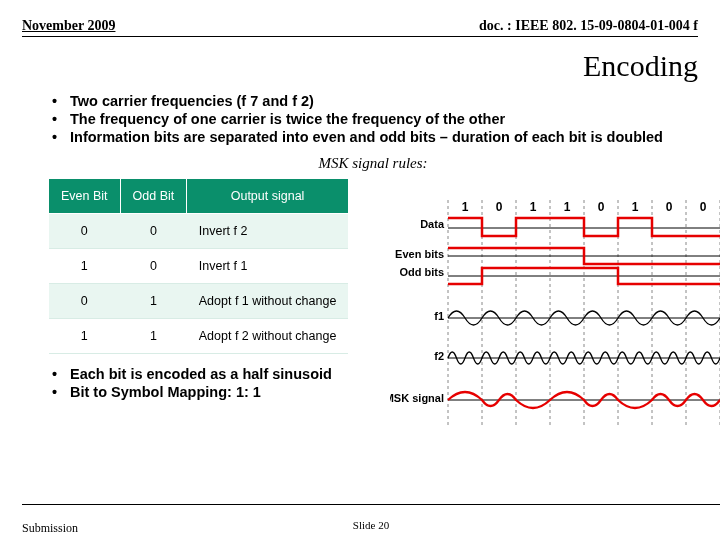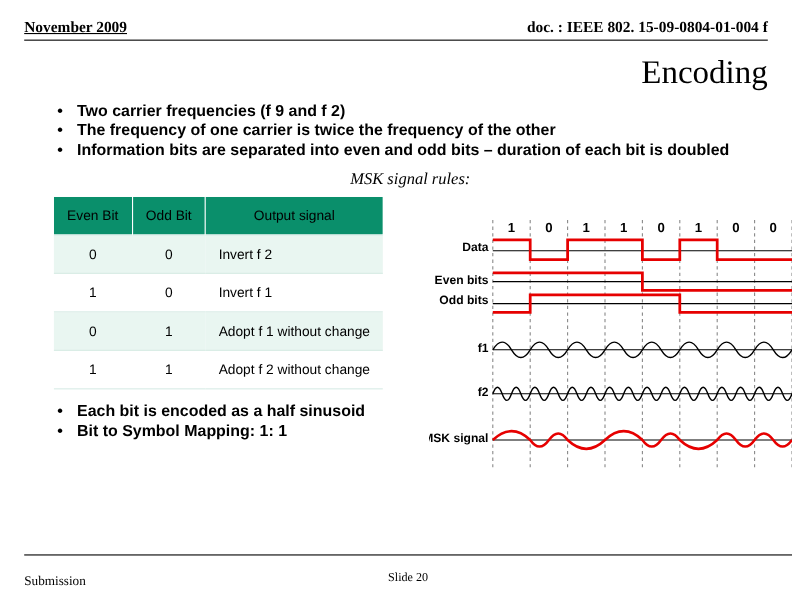--- a/index.html
+++ b/index.html
@@ -71,21 +71,21 @@
     align-items: flex-start;
   }
   table.rules {
     border-collapse: collapse;
     margin-left: 26px;
     font-family: Arial, Helvetica, sans-serif;
     font-size: 12.5px;
   }
   table.rules th {
     background: #0a8f6b;
-    color: #000000;
+    color: #ffffff;
     font-weight: normal;
     padding: 10px 12px;
     border: 1px solid #fff;
     text-align: center;
   }
   table.rules td {
     padding: 10px 12px;
     text-align: left;
     border-bottom: 1px solid #d8ece5;
   }
@@ -131,21 +131,21 @@
 
 <div class="page">
   <div class="header">
     <span class="left">November 2009</span>
     <span class="right">doc. : IEEE 802. 15-09-0804-01-004 f</span>
   </div>
 
   <h1 class="title">Encoding</h1>
 
   <ul class="bullets">
-    <li>Two carrier frequencies (f 9 and f 2)</li>
+    <li>Two carrier frequencies (f 7 and f 2)</li>
     <li>The frequency of one carrier is twice the frequency of the other</li>
     <li>Information bits are separated into even and odd bits – duration of each bit is doubled</li>
   </ul>
 
   <div class="msk-label">MSK signal rules:</div>
 
   <div class="content-row">
     <table class="rules">
       <thead>
         <tr>

